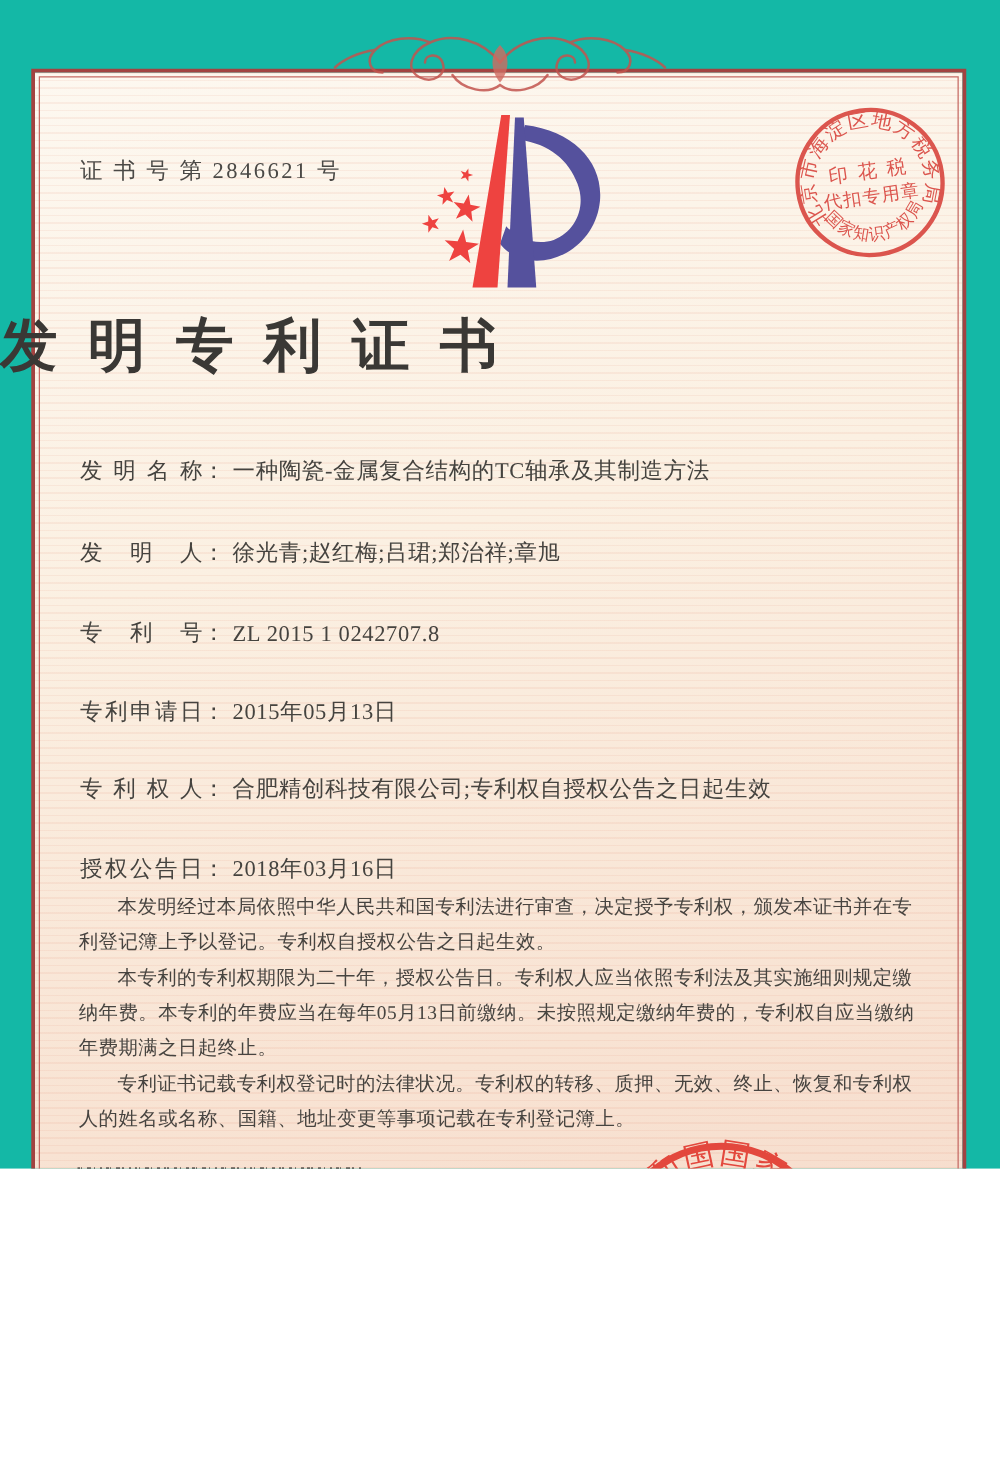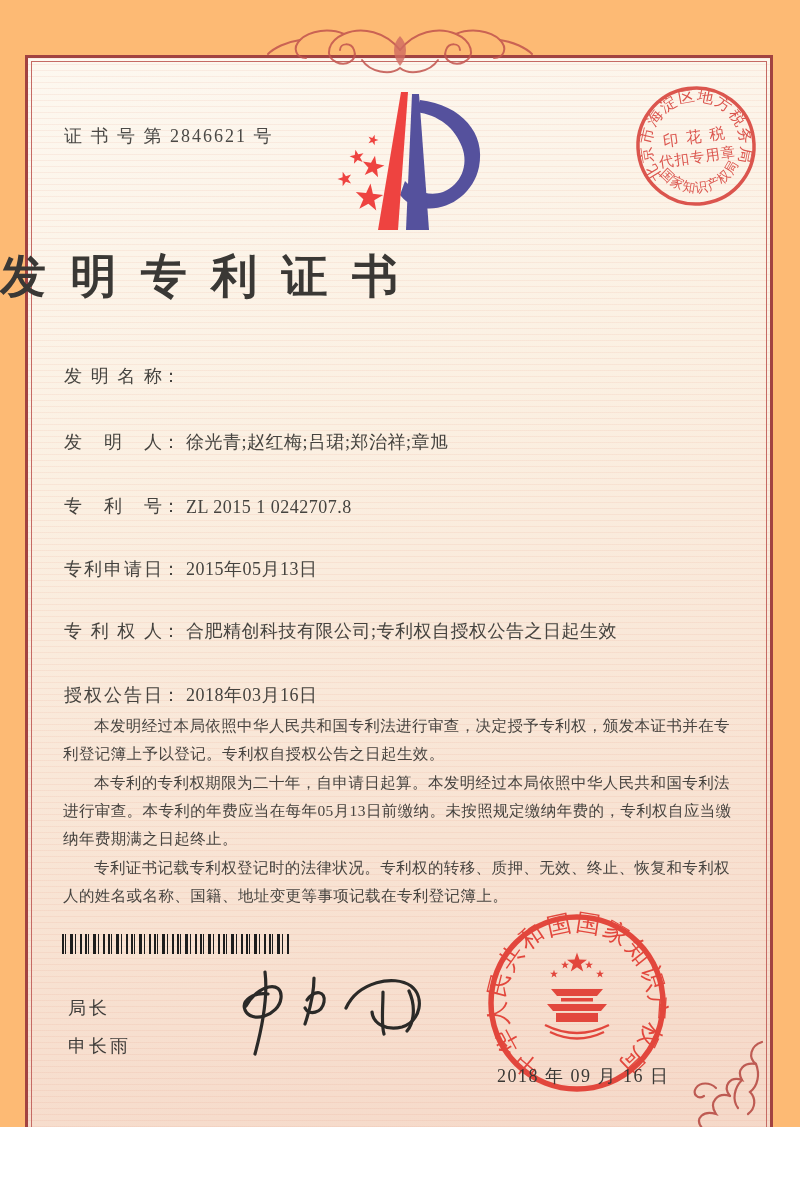--- a/index.html
+++ b/index.html
@@ -1,18 +1,18 @@
 <!DOCTYPE html>
 <html><head>
 <meta charset="utf-8">
 <style>
   html,body{margin:0;padding:0;background:#ffffff;}
   .page{
-    position:relative;width:800px;height:1127px;overflow:hidden;
-    background:#fdba74;
+    position:relative;width:800px;height:935px;overflow:hidden;
+    background:#14b8a6;
     font-family:"Liberation Serif","DejaVu Serif",serif;
     color:#3d3b38;
   }
   
   .frame{
     position:absolute;left:25px;top:55px;width:742px;height:1080px;
     border:3px solid #a24341;
     background:
       repeating-linear-gradient(180deg, rgba(224,128,102,0.10) 0 1px, rgba(255,255,255,0) 1px 6px),
       linear-gradient(168deg,#fdf8f0 0%,#fbf0e2 35%,#f8e3d3 70%,#f5d8c8 100%);
@@ -118,20 +118,21 @@
     </g>
   </svg>
 
   <div class="abs cert-no">证 书 号 第 2846621 号</div>
 
   <div class="abs title">发 明 专 利 证 书</div>
 
   <div class="abs field f1">
     <span class="flabel">发明名称</span>
       <span class="fcolon">：</span>
+      <span class="fvalue">一种陶瓷-金属复合结构的TC轴承及其制造方法</span>
   </div>
   <div class="abs field f2">
     <span class="flabel">发明人</span>
       <span class="fcolon">：</span>
       <span class="fvalue">徐光青;赵红梅;吕珺;郑治祥;章旭</span>
   </div>
   <div class="abs field f3">
     <span class="flabel">专利号</span>
       <span class="fcolon">：</span>
       <span class="fvalue">ZL 2015 1 0242707.8</span>
@@ -147,21 +148,21 @@
       <span class="fvalue">合肥精创科技有限公司;专利权自授权公告之日起生效</span>
   </div>
   <div class="abs field f6">
     <span class="flabel">授权公告日</span>
       <span class="fcolon">：</span>
       <span class="fvalue">2018年03月16日</span>
   </div>
 
   <div class="abs body-text">
     <p>本发明经过本局依照中华人民共和国专利法进行审查，决定授予专利权，颁发本证书并在专利登记簿上予以登记。专利权自授权公告之日起生效。</p>
-    <p>本专利的专利权期限为二十年，自申请日起算。本发明经过本局依照中华人民共和国专利法进行审查。本专利的年费应当在每年05月13日前缴纳。未按照规定缴纳年费的，专利权自应当缴纳年费期满之日起终止。</p>
+    <p>本专利的专利权期限为二十年，授权公告日。专利权人应当依照专利法及其实施细则规定缴纳年费。本专利的年费应当在每年05月13日前缴纳。未按照规定缴纳年费的，专利权自应当缴纳年费期满之日起终止。</p>
     <p>专利证书记载专利权登记时的法律状况。专利权的转移、质押、无效、终止、恢复和专利权人的姓名或名称、国籍、地址变更等事项记载在专利登记簿上。</p>
   </div>
 
   <div class="abs barcode"></div>
 
   <div class="abs director-title">局长</div>
   <div class="abs director-name">申长雨</div>
 
   <svg class="abs signature" width="250" height="95" viewBox="0 0 250 95">
     <g stroke="#2b2a28" stroke-width="3.2" fill="none" stroke-linecap="round" stroke-linejoin="round">

